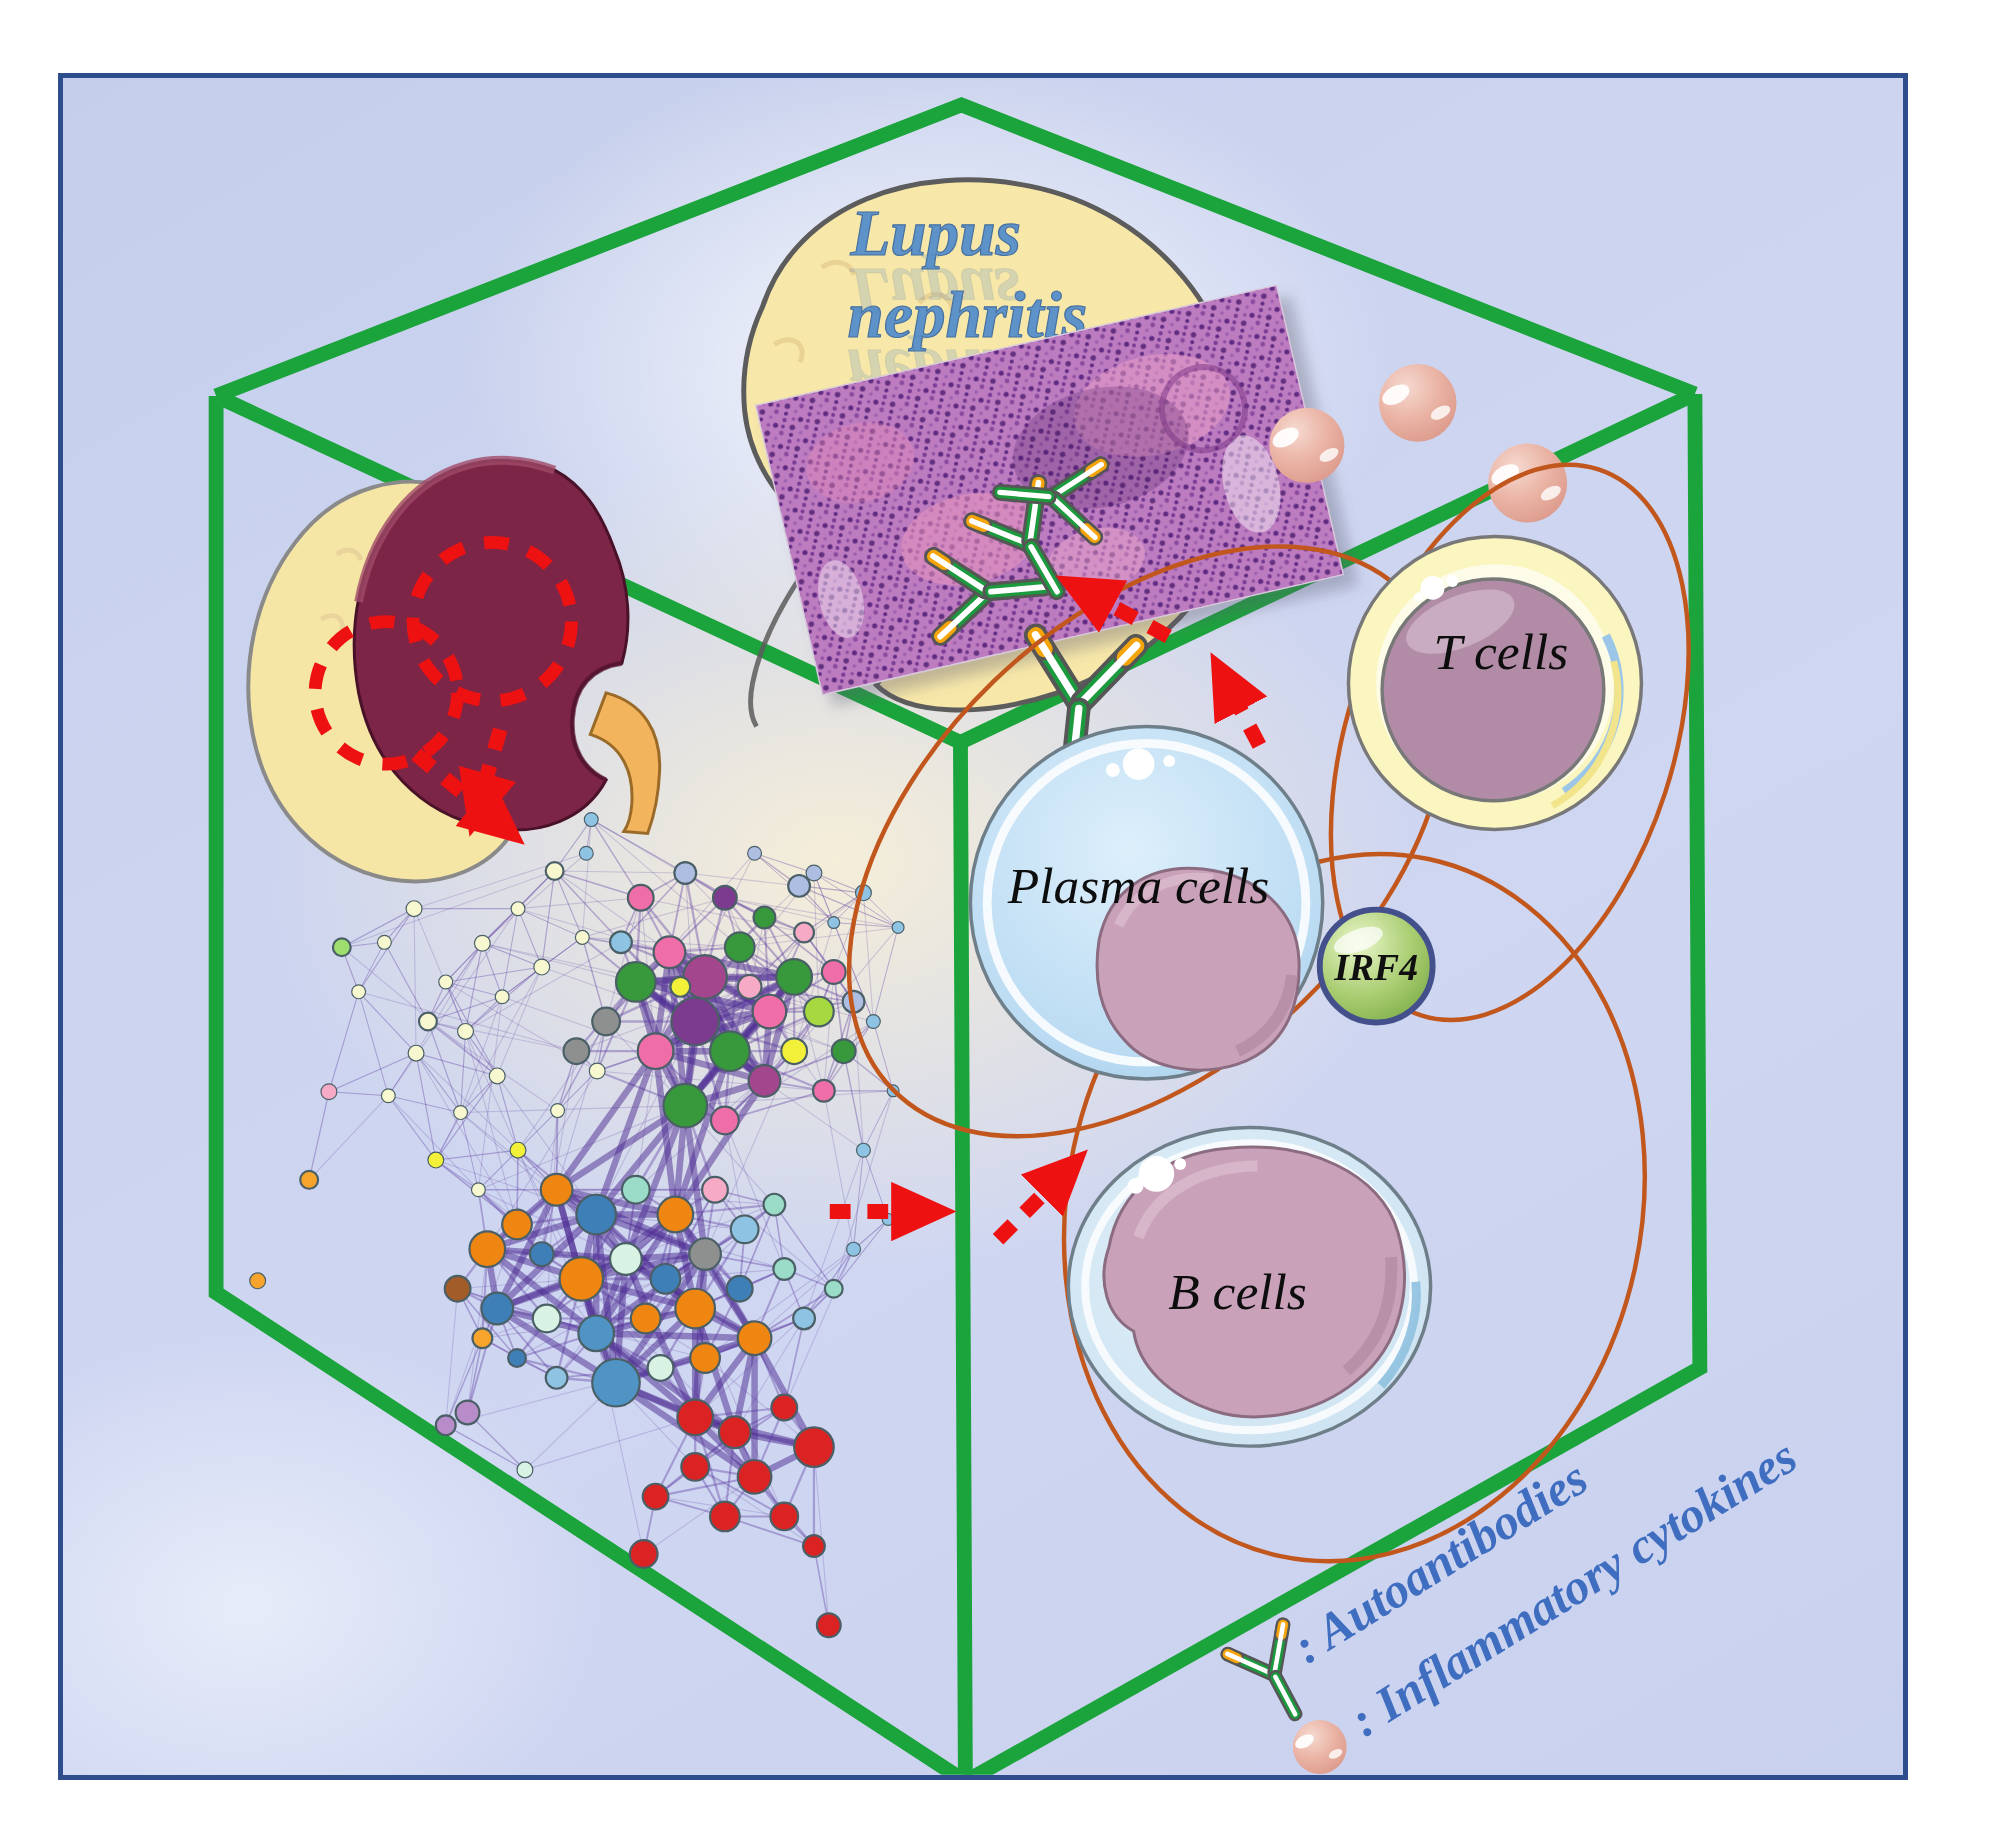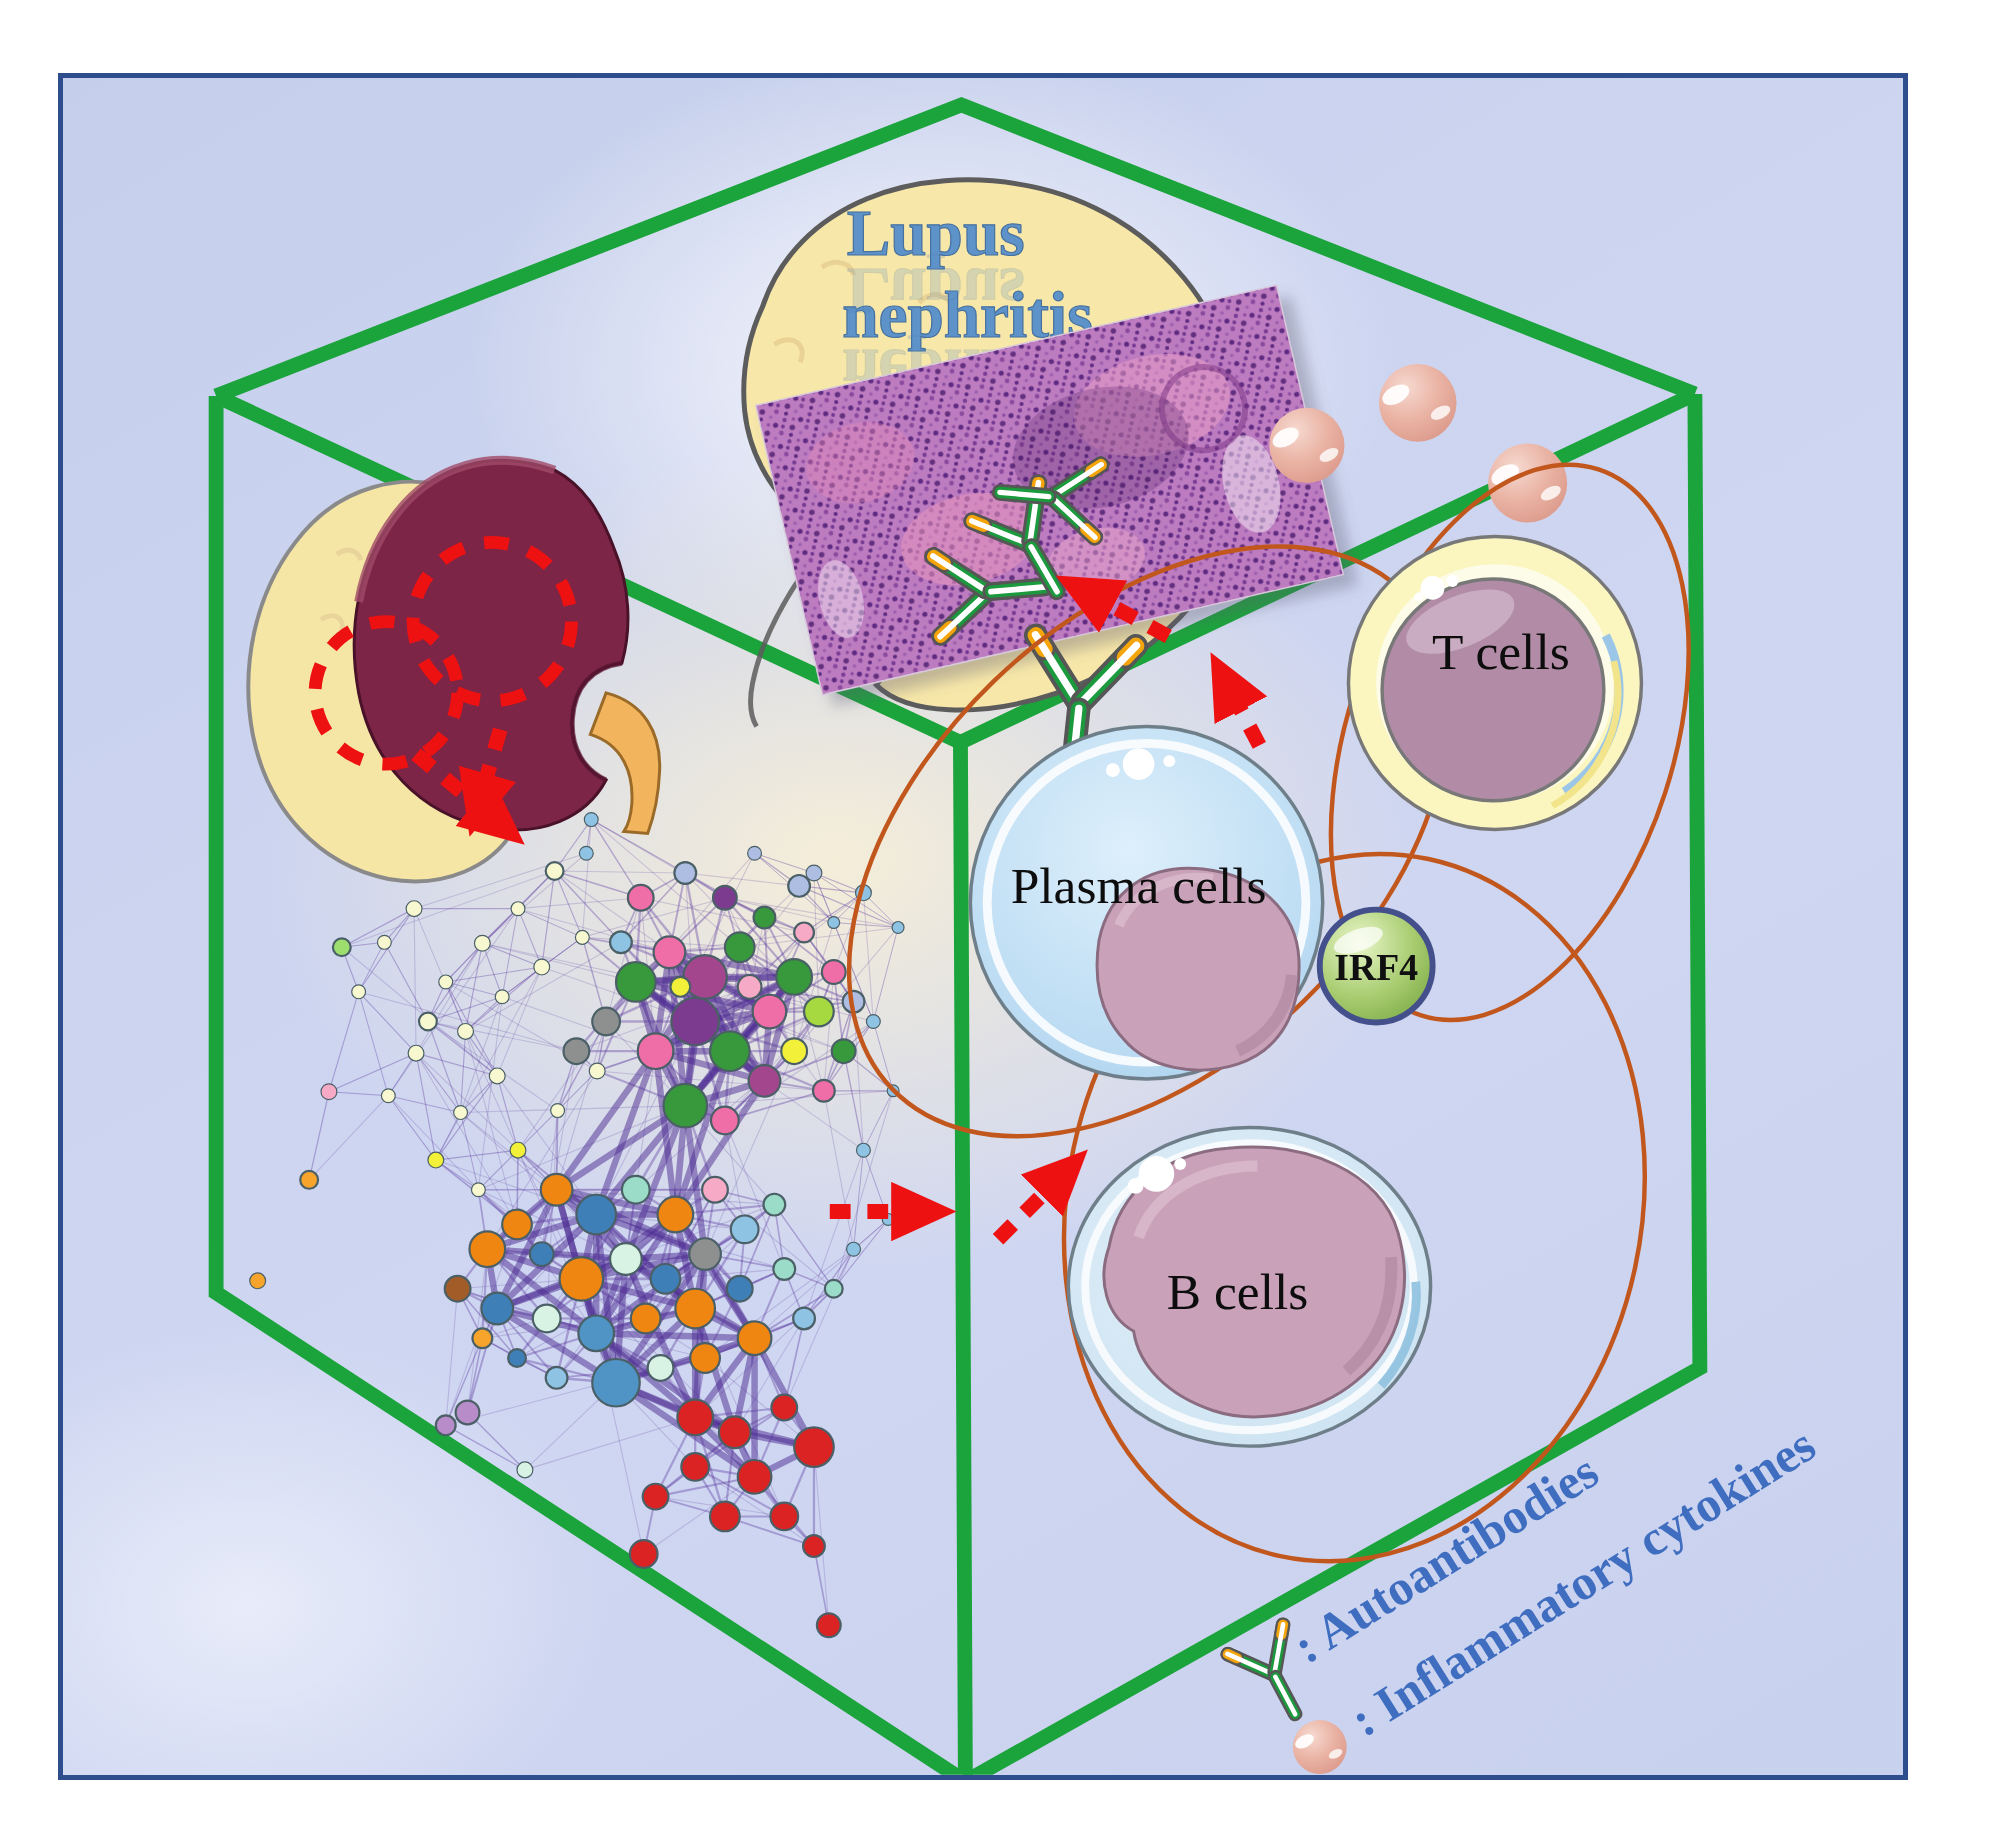--- a/index.html
+++ b/index.html
@@ -1,17 +1,17 @@
 <!DOCTYPE html>
 <html><head>
 <meta charset="utf-8">
 <style>
   html,body{margin:0;padding:0;background:#ffffff;}
   .canvas{position:relative;width:2008px;height:1847px;background:#ffffff;
-          font-family:"Liberation Serif",serif;overflow:hidden;}
+          font-family:"Liberation Serif",serif;overflow:hidden;font-style:italic;}
   .frame{position:absolute;left:58px;top:73px;width:1850px;height:1707px;
          box-sizing:border-box;border:5px solid #2e4d8c;
          background:
            radial-gradient(891px 634px at 42% 46%, rgba(247,239,215,.95) 0%, rgba(247,239,215,0) 65%),
            radial-gradient(752px 515px at 47% 17%, rgba(255,255,255,.85) 0%, rgba(255,255,255,0) 62%),
            radial-gradient(515px 396px at 10% 90%, rgba(236,240,251,.85) 0%, rgba(236,240,251,0) 70%),
            linear-gradient(150deg,#c5cfeb 0%,#ccd4f0 35%,#cfd6f1 60%,#c8d1ee 100%);}
   svg.scene{position:absolute;left:0;top:0;width:2008px;height:1847px;}
   .cube-edge{fill:none;stroke:#1ba43c;stroke-width:15;stroke-linejoin:miter;}
   .ab-seg{fill:#1b9a3d;stroke:#565656;stroke-width:3;}

